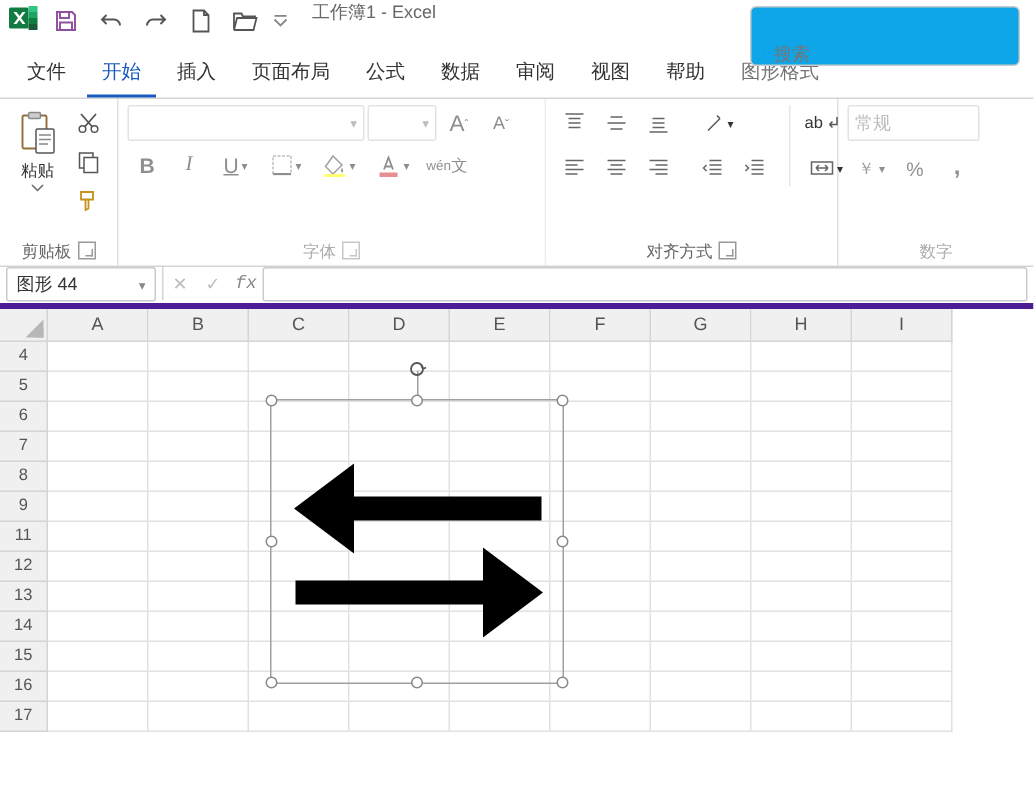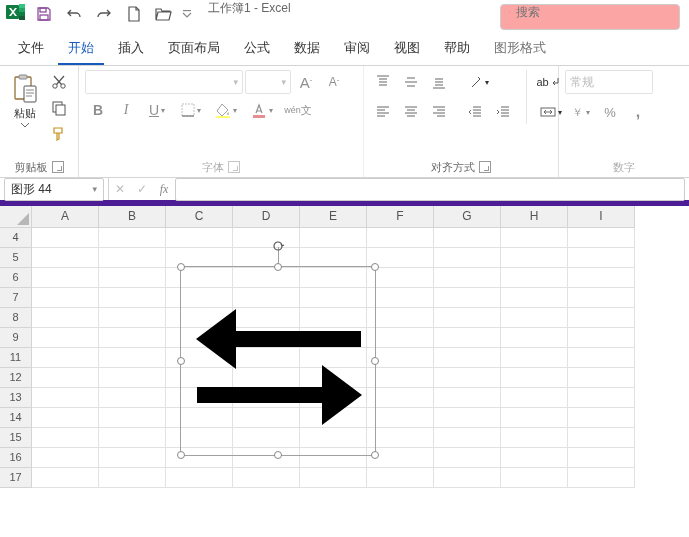--- a/index.html
+++ b/index.html
@@ -1,41 +1,41 @@
 <!DOCTYPE html>
 <html><head>
 <meta charset="utf-8">
 <style>
 *{box-sizing:border-box;margin:0;padding:0;font-family:"Microsoft YaHei","Segoe UI",sans-serif;-webkit-font-smoothing:antialiased}
 body{width:689px;height:537px;background:#fff;overflow:hidden;font-size:12px;color:#333}
 .titlebar{height:32px;background:#fff;display:flex;align-items:flex-start;padding:0 4px;gap:2px}
 .app-icon{width:24px;height:24px;display:flex;align-items:center;justify-content:center}
 .qat-item{width:28px;height:28px;display:flex;align-items:center;justify-content:center;border-radius:2px;cursor:pointer}
 .titlebar-title{margin-left:12px;font-size:12px;color:#666}
-.searchbar{position:absolute;left:500px;top:4px;height:26px;width:180px;border:1px solid #ccc;border-radius:4px;display:flex;align-items:flex-start;padding:0 8px;gap:6px;background:#fca5a5}
+.searchbar{position:absolute;left:500px;top:4px;height:40px;width:180px;border:1px solid #ccc;border-radius:4px;display:flex;align-items:flex-end;padding:0 8px;gap:6px;background:#0ea5e9}
 .searchbar input{border:none;outline:none;flex:1;font-size:12px;background:transparent}
 .tabs{height:32px;display:flex;align-items:flex-end;padding:0 8px;gap:4px;border-bottom:1px solid #d4d4d4;margin-top:2px}
 .tab{padding:6px 10px;font-size:13px;cursor:pointer;border-bottom:2px solid transparent;color:#333}
 .tab.active{border-bottom-color:#185abd;color:#185abd;font-weight:400}
 .tab.context{color:#737373}
 .ribbon{height:112px;background:#fff;border-bottom:1px solid #d4d4d4;display:flex}
 .rgroup{border-right:1px solid #e1e1e1;display:flex;flex-direction:column;padding:4px 6px 0}
 .rgroup-body{flex:1;display:flex;align-items:flex-start;gap:2px}
 .rgroup-label{height:20px;display:flex;align-items:center;justify-content:center;font-size:11px;color:#666;gap:4px}
 .dlauncher{width:12px;height:12px;border:1px solid #999;position:relative;cursor:pointer}
 .dlauncher:after{content:"";position:absolute;right:1px;bottom:1px;width:4px;height:4px;border-right:1px solid #999;border-bottom:1px solid #999}
 .bigbtn{width:40px;display:flex;flex-direction:column;align-items:center;gap:2px;padding:4px 2px;cursor:pointer;border-radius:3px}
 .bigbtn-label{font-size:11px}
 .col{display:flex;flex-direction:column;gap:2px}
 .smbtn{width:26px;height:24px;display:flex;align-items:center;justify-content:center;cursor:pointer;border-radius:3px}
 .fontsel{border:1px solid #ccc;height:24px;border-radius:2px;display:flex;align-items:center;padding:0 4px;font-size:12px;color:#888;background:#fff}
 .fontsel .dd{margin-left:auto;font-size:9px;color:#888}
 .row{display:flex;gap:2px;align-items:center}
 .disabled{opacity:.55}
-.namebox-row{height:28px;border-bottom:6px solid #4c1d95;display:flex;align-items:center}
+.namebox-row{height:28px;border-bottom:4px solid #4c1d95;display:flex;}
 .namebox{width:100px;height:23px;border:1px solid #ccc;margin:0 4px;display:flex;align-items:center;padding:0 6px;font-size:12px;justify-content:space-between;border-radius:2px}
 .fxbtn{width:22px;height:22px;display:flex;align-items:center;justify-content:center;color:#888;cursor:pointer}
 .fxbar{flex:1;height:23px;border:1px solid #ccc;margin-right:4px;border-radius:2px}
 .gridwrap{position:relative;overflow:hidden;height:330px}
 .colhdrs{display:flex;height:22px}
 .selall{width:32px;border-right:1px solid #d4d4d4;border-bottom:1px solid #d4d4d4;background:#f0f0f0;position:relative}
 .selall:after{content:"";position:absolute;right:2px;bottom:2px;width:0;height:0;border:6px solid transparent;border-right-color:#b7b7b7;border-bottom-color:#b7b7b7}
 .colh{width:67px;border-right:1px solid #d4d4d4;border-bottom:1px solid #d4d4d4;background:#f0f0f0;text-align:center;font-size:12px;color:#555;line-height:21px}
 .rows{}
 .gridrow{display:flex;height:20px}
@@ -336,21 +336,21 @@
 
 <div class="namebox-row">
   <div class="namebox">
     <span>图形 44</span>
     <span style="font-size:9px;color:#888">▾</span>
   </div>
   <div style="width:1px;height:22px;background:#d4d4d4"></div>
   <div class="fxbtn disabled">✕</div>
   <div class="fxbtn disabled">✓</div>
   <div class="fxbtn">
-      <i style="font-family:Liberation Serif, serif">fx</i>
+      <i style="font-family:Liberation Mono, monospace">fx</i>
     </div>
   <div class="fxbar"></div>
 </div>
 
 <div class="gridwrap">
   <div class="colhdrs">
     <div class="selall"></div>
     <div class="colh">A</div>
     <div class="colh">B</div>
     <div class="colh">C</div>

